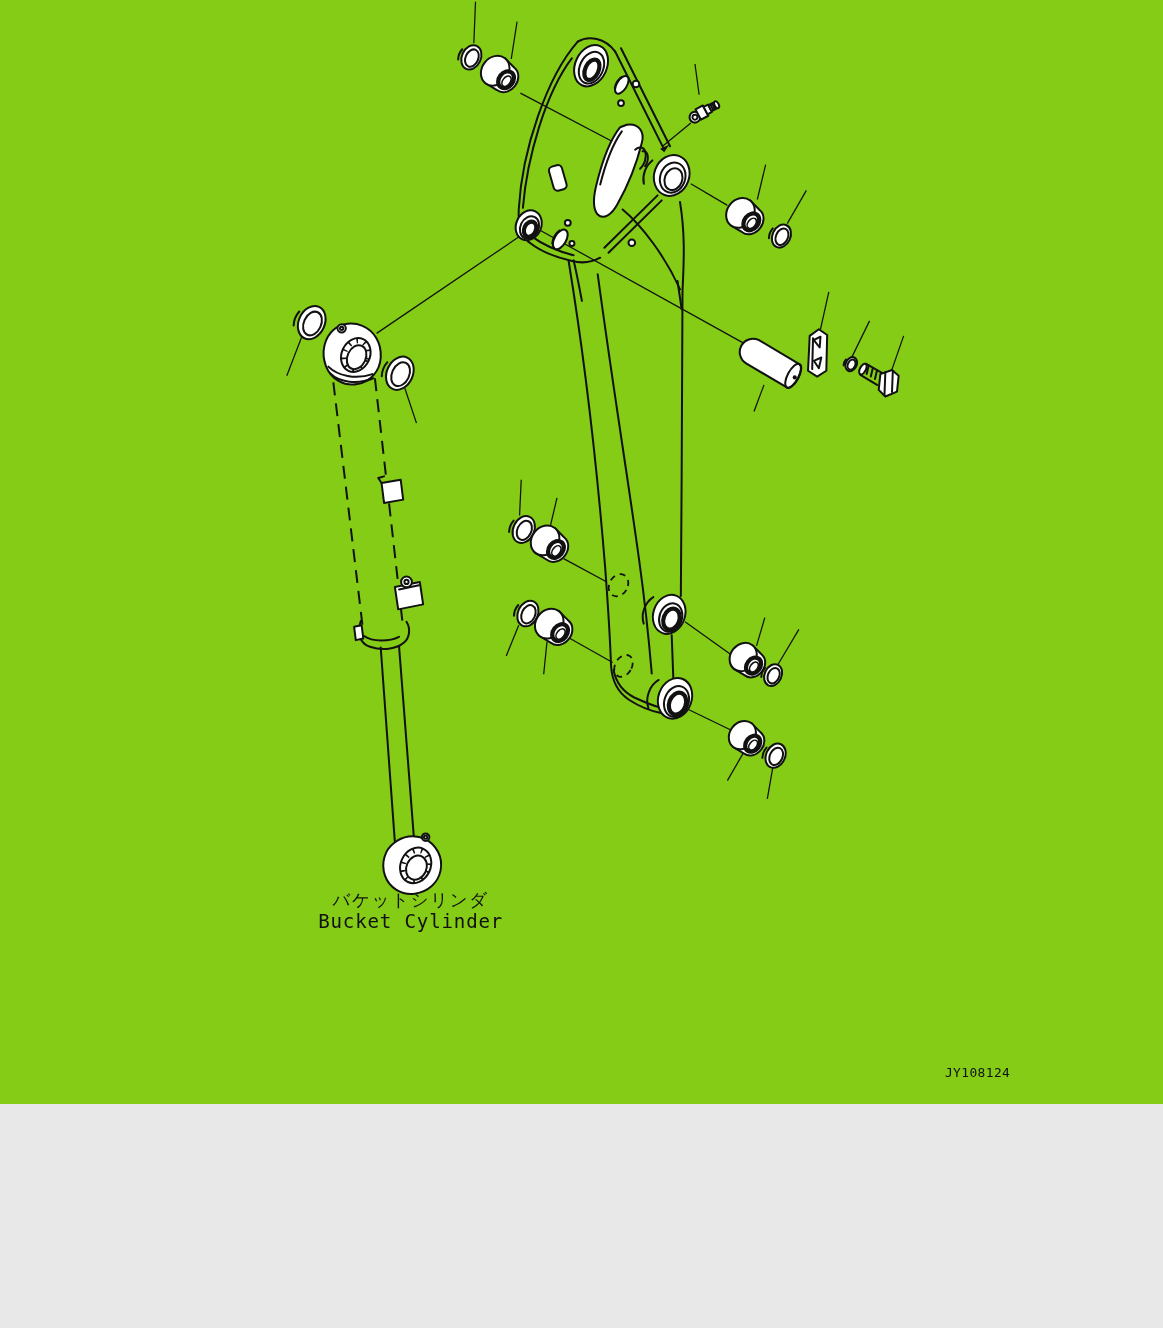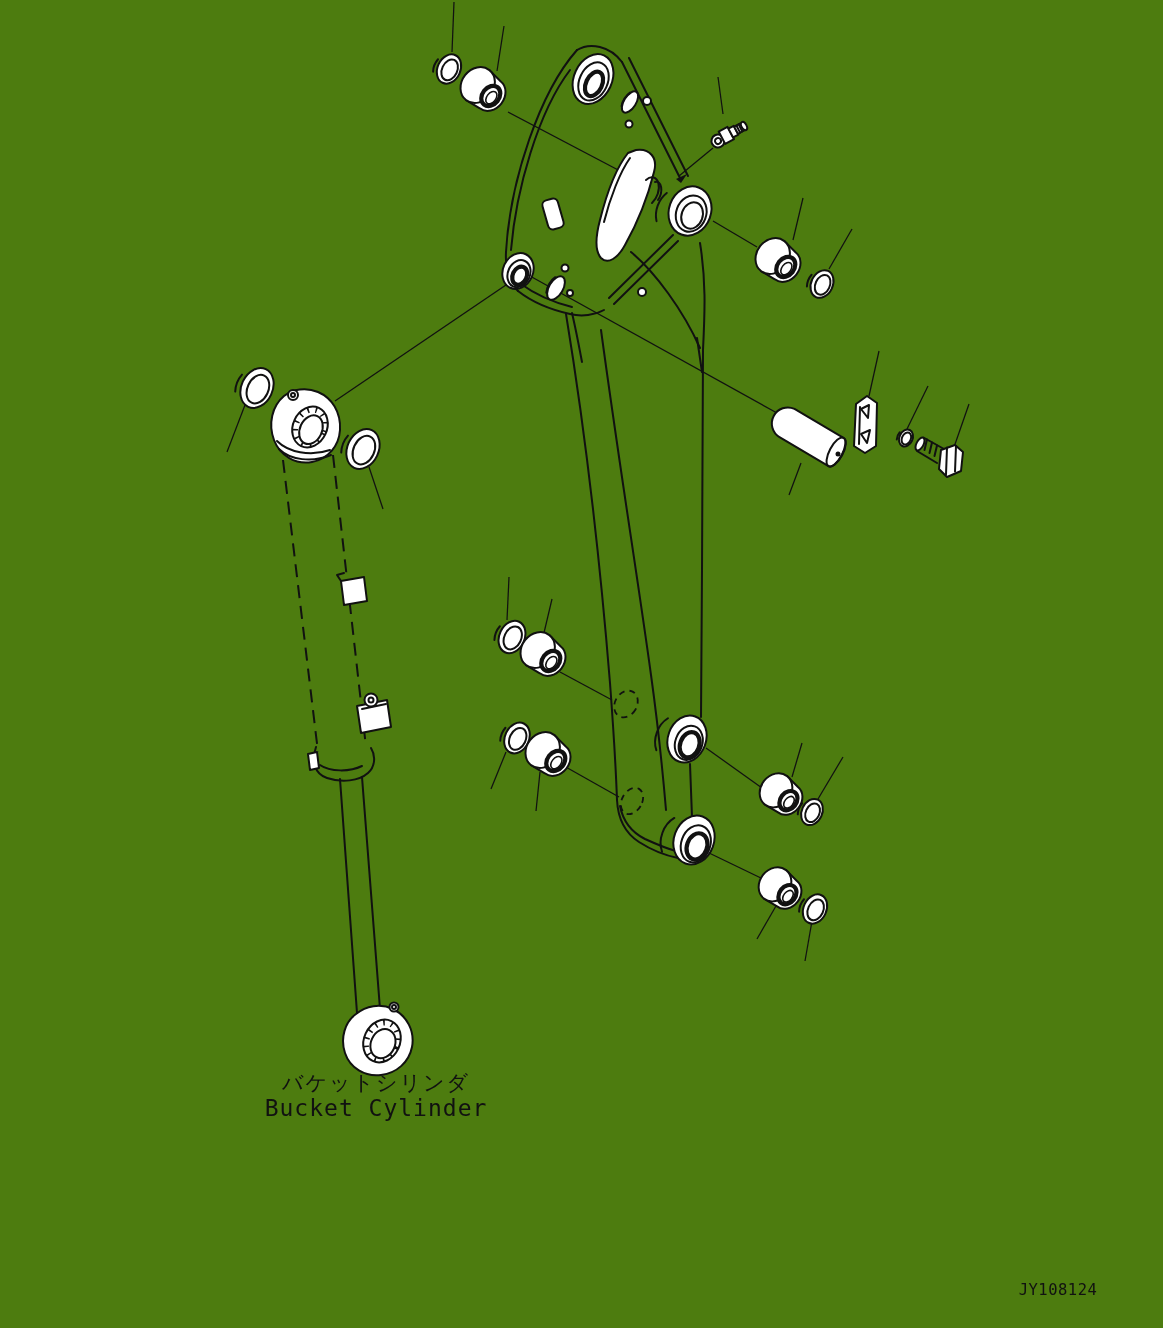--- a/index.html
+++ b/index.html
@@ -1,17 +1,17 @@
 <!DOCTYPE html>
 <html><head>
 <meta charset="utf-8">
 <style>
   html,body{margin:0;padding:0;background:#e8e8e8;}
   .page{
-    position:relative;width:1163px;height:1328px;background:#4d7c0f;
+    position:relative;width:1163px;height:1104px;background:#84cc16;
     font-family:"DejaVu Sans Mono","DejaVu Sans",monospace;overflow:hidden;
   }
   svg{display:block;width:100%;height:100%;}
   svg *{vector-effect:non-scaling-stroke;}
   .ln{stroke:#111;stroke-width:2;fill:none;stroke-linecap:round;stroke-linejoin:round;}
   .lnf{stroke:#111;stroke-width:2;fill:#fff;stroke-linejoin:round;}
   .thin{stroke:#111;stroke-width:1.25;fill:none;}
   .bore{stroke:#111;stroke-width:4.2;fill:#fff;}
   .bore2{stroke:#111;stroke-width:1.6;fill:#fff;}
   .dashbig{stroke:#111;stroke-width:2;fill:none;stroke-dasharray:13 8;}

